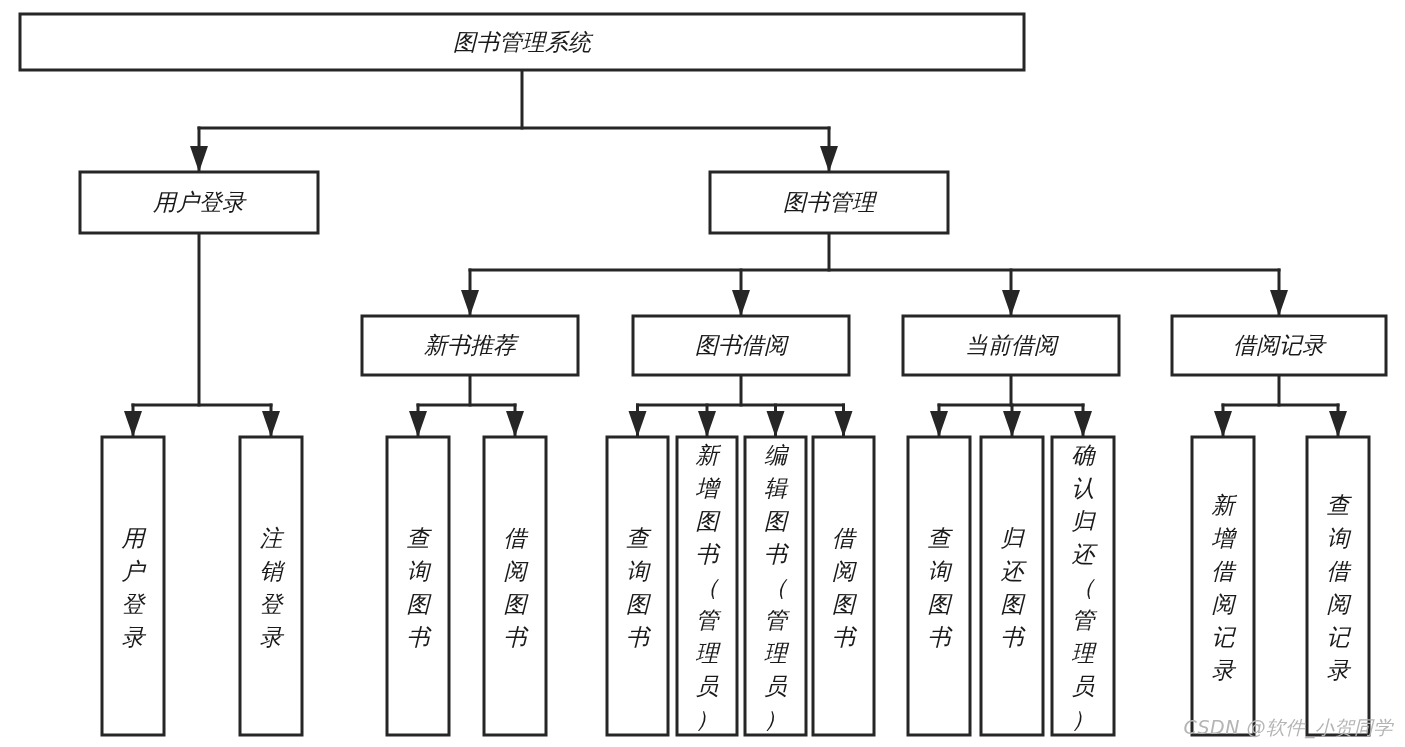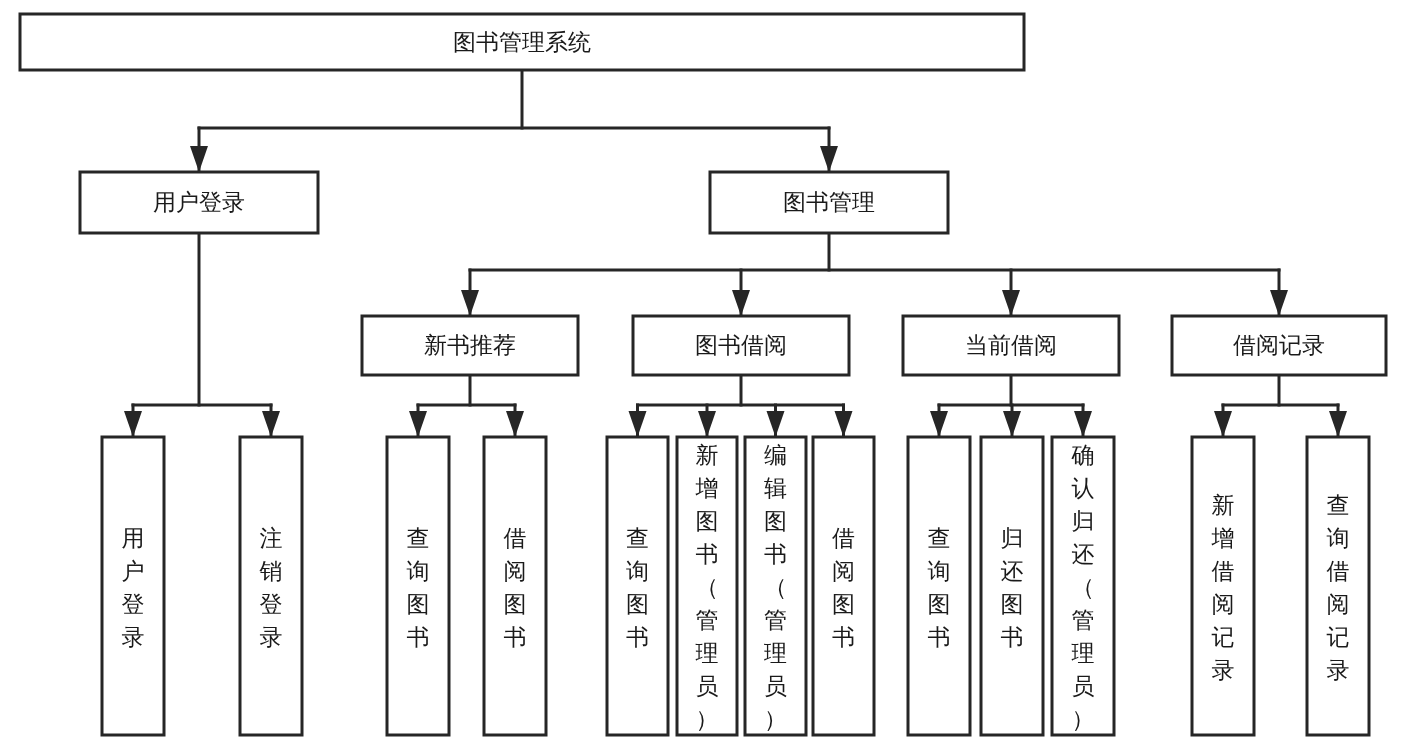--- a/index.html
+++ b/index.html
@@ -12,20 +12,21 @@
     width: 1405px;
     height: 747px;
     font-family: "DejaVu Sans", "Liberation Sans", sans-serif;
     overflow: hidden;
     position: relative;
   }
   #diagram-root {
     position: relative;
     width: 1405px;
     height: 747px;
+    font-style: italic;
   }
   svg#tree-svg {
     position: absolute;
     top: 0;
     left: 0;
     width: 1405px;
     height: 747px;
     display: block;
   }
   .node-box {
@@ -205,14 +206,15 @@
           <rect class="node-box" x="1192" y="437" width="62" height="298"></rect>
           <text class="node-label-vertical" x="1223" y="512.74"><tspan x="1223" dy="0">新</tspan><tspan x="1223" dy="33">增</tspan><tspan x="1223" dy="33">借</tspan><tspan x="1223" dy="33">阅</tspan><tspan x="1223" dy="33">记</tspan><tspan x="1223" dy="33">录</tspan></text>
         </g>
         <g>
           <rect class="node-box" x="1307" y="437" width="62" height="298"></rect>
           <text class="node-label-vertical" x="1338" y="512.74"><tspan x="1338" dy="0">查</tspan><tspan x="1338" dy="33">询</tspan><tspan x="1338" dy="33">借</tspan><tspan x="1338" dy="33">阅</tspan><tspan x="1338" dy="33">记</tspan><tspan x="1338" dy="33">录</tspan></text>
         </g>
       </g>
   </svg>
 
+  <div class="watermark">CSDN @软件_小贺同学</div>
 
 </div>
 
 </body></html>

